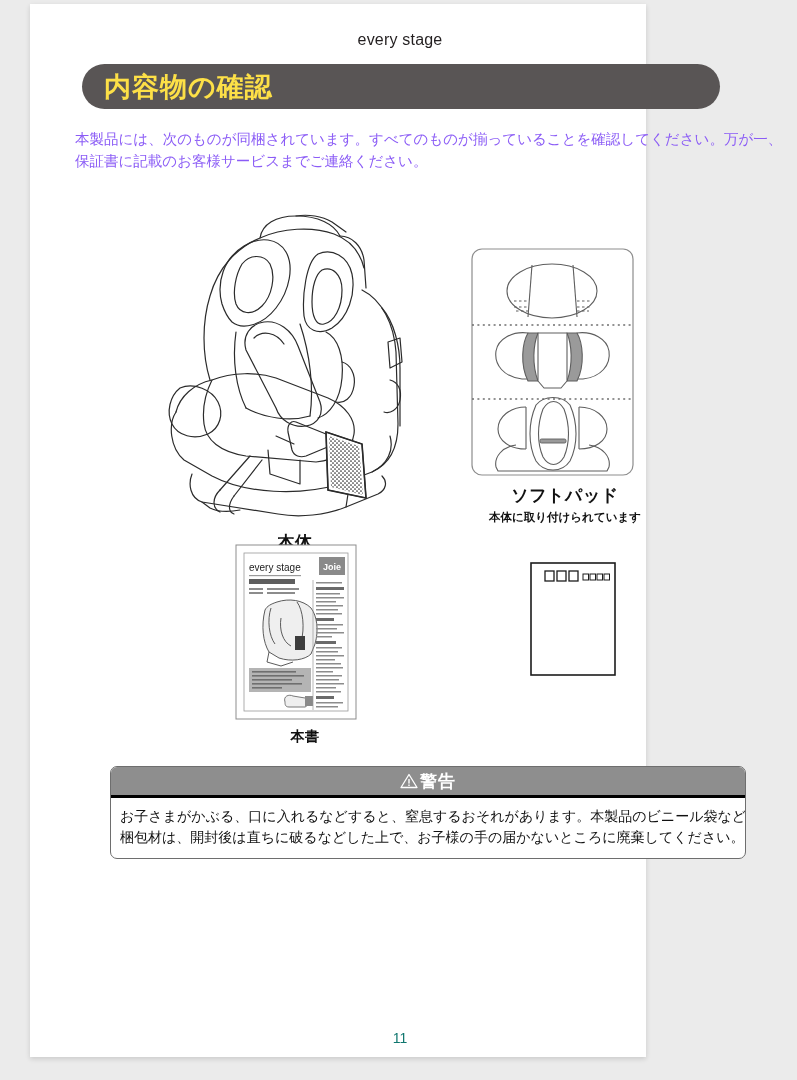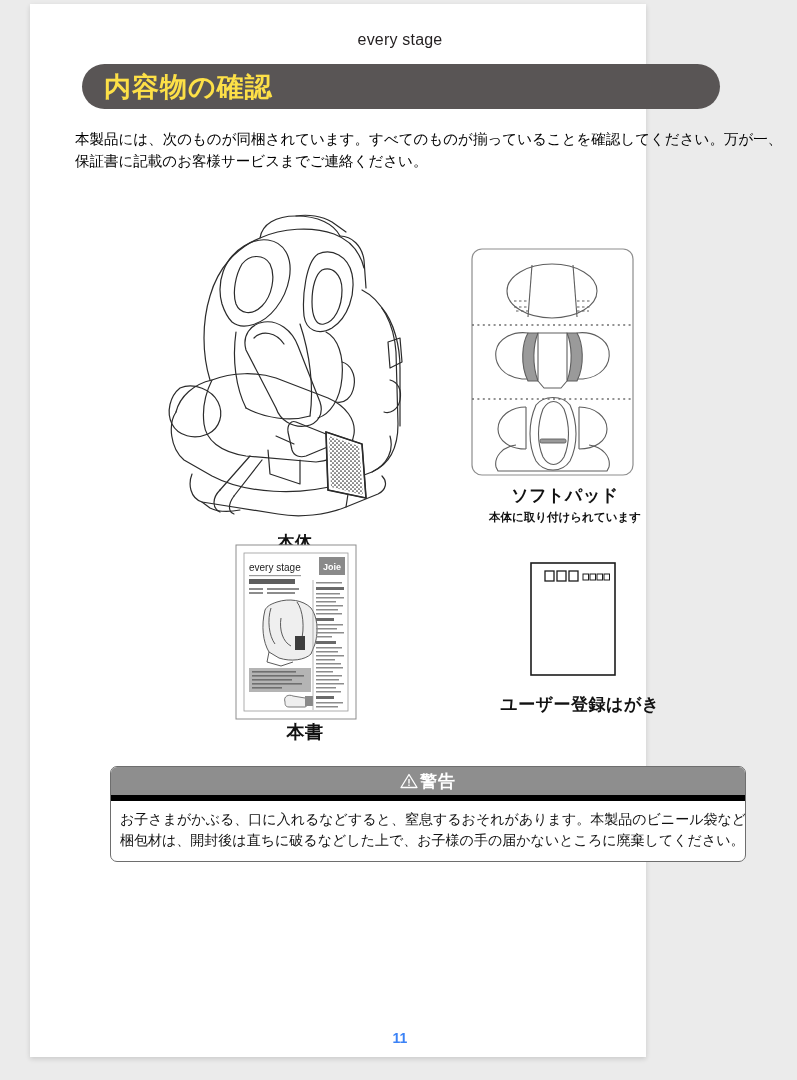--- a/index.html
+++ b/index.html
@@ -58,21 +58,21 @@
   }
 
   
   #intro-paragraph {
     position: absolute;
     left: 45px;
     top: 124px;
     width: 660px;
     font-size: 14.5px;
     line-height: 22px;
-    color: #000000;
+    color: #8b5cf6;
   }
   #intro-paragraph div { white-space: nowrap; }
 
   
   .illus-block { position: absolute; }
 
   .caption-main {
     text-align: center;
     font-size: 17px;
     font-weight: bold;
@@ -90,21 +90,21 @@
   
   #seat-block { left: 120px; top: 208px; width: 290px; }
   #seat-block .caption-main { margin-top: 4px; }
 
   
   #softpad-block { left: 440px; top: 243px; width: 190px; }
   #softpad-block .caption-main { margin-top: 7px; }
 
   
   #booklet-block { left: 205px; top: 540px; width: 140px; }
-  #booklet-block .caption-main { margin-top: 0; font-size: 18px; }
+  #booklet-block .caption-main { margin-top: 8px; font-size: 14px; }
 
   
   #postcard-block { left: 430px; top: 555px; width: 240px; }
   #postcard-block .caption-main { margin-top: 14px; }
 
   
   #warning-box {
     position: absolute;
     left: 80px;
     top: 762px;
@@ -113,21 +113,21 @@
     border-radius: 7px;
     overflow: hidden;
     background: #ffffff;
   }
   #warning-header {
     height: 28px;
     background: #8e8e8e;
     display: flex;
     align-items: center;
     justify-content: center;
-    border-bottom: 6px solid #000000;
+    border-bottom: 3px solid #000000;
   }
   #warning-header-text {
     color: #ffffff;
     font-size: 17px;
     font-weight: bold;
     letter-spacing: 1px;
     display: flex;
     align-items: center;
     gap: 2px;
   }
@@ -140,22 +140,22 @@
   #warning-body div { white-space: nowrap; }
 
   
   #page-number {
     position: absolute;
     left: 0;
     top: 1026px;
     width: 740px;
     text-align: center;
     font-size: 14px;
-    font-weight: bold;
-    color: #3b82f6;
+    font-weight: normal;
+    color: #0f766e;
   }
 
   svg { display: block; }
 </style>
 </head>
 <body>
 
 <div id="page-sheet">
 
   <div id="brand-header">every stage</div>
@@ -360,21 +360,20 @@
         <rect x="97" y="12" width="9" height="10"></rect>
         <rect x="109" y="12" width="9" height="10"></rect>
       </g>
       <g fill="none" stroke="#1c1c1c" stroke-width="1">
         <rect x="123" y="15" width="5.5" height="6"></rect>
         <rect x="130" y="15" width="5.5" height="6"></rect>
         <rect x="137" y="15" width="5.5" height="6"></rect>
         <rect x="144" y="15" width="5.5" height="6"></rect>
       </g>
     </svg>
-    <div class="caption-main">ユーザー登録はがき</div>
   </div>
 
   <div id="warning-box">
     <div id="warning-header">
       <span id="warning-header-text">
         <svg width="18" height="16" viewBox="0 0 18 16">
           <path d="M9 1.5 L17 14.5 L1 14.5 Z" fill="none" stroke="#ffffff" stroke-width="1.3" stroke-linejoin="round"></path>
           <rect x="8.3" y="6" width="1.4" height="4.6" fill="#ffffff"></rect>
           <rect x="8.3" y="11.5" width="1.4" height="1.5" fill="#ffffff"></rect>
         </svg>

